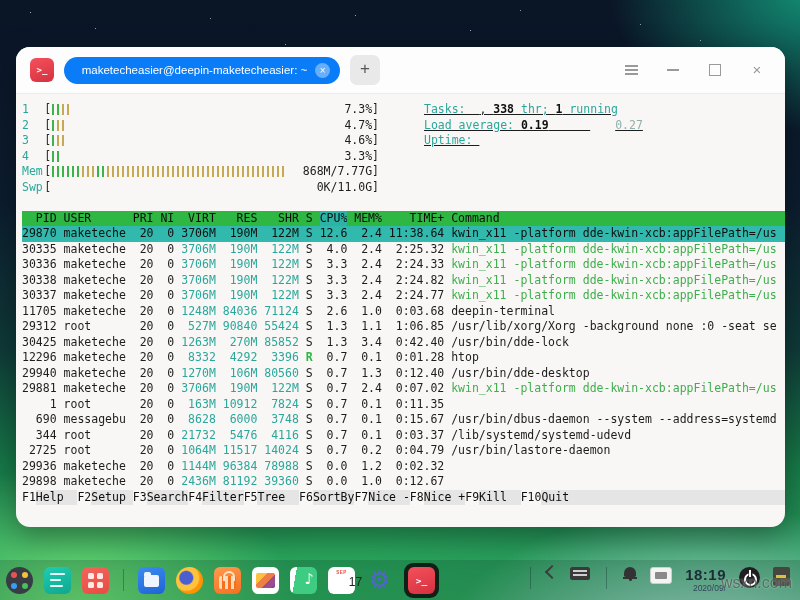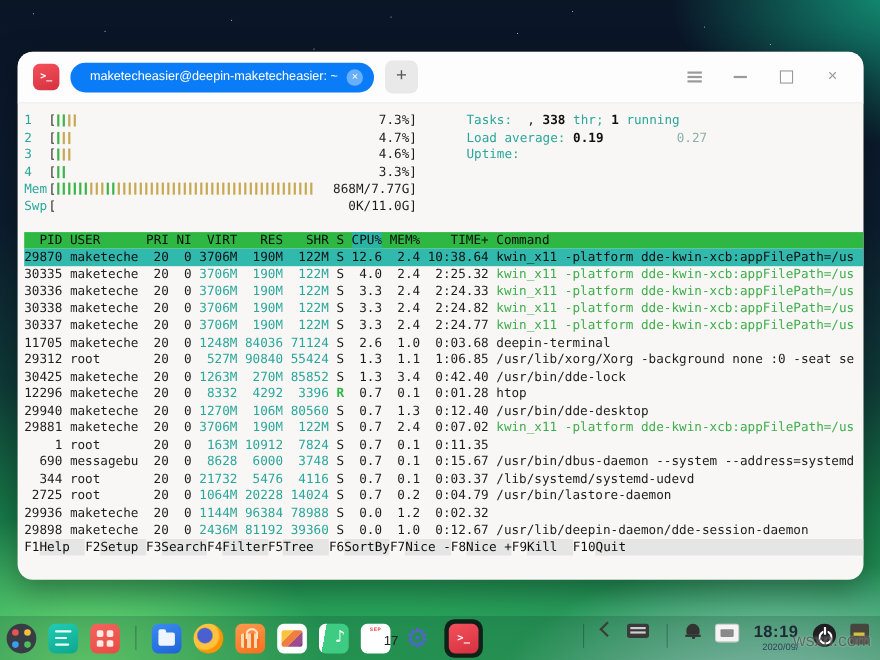--- a/index.html
+++ b/index.html
@@ -49,21 +49,21 @@
   .topsec{display:flex;}
   .meters{width:358px;}
   .meter{display:flex;white-space:pre;}
   .mlabel{color:#2aa79b;width:3.2ch;}
   .bracket{color:#2b2b2b;}
   .mtrack{flex:1;position:relative;overflow:hidden;display:flex;align-items:center;padding-left:1px;}
   .bar{width:2px;height:11px;margin-right:3px;flex:none;}
   .bar.green{background:#3cb44a;} .bar.tan{background:#c8a953;}
   .mpct{position:absolute;right:1px;top:0;background:transparent;text-align:center;}
   .status{margin-left:44px;}
-  .status-line{white-space:pre;}
+  .status-line{white-space:pre;text-decoration:underline;}
   .st-label{color:#2aa79b;} .st-bold{color:#111;font-weight:bold;} .st-dim{color:#8fb0ae;margin-left:25px;} .st-dark{color:#1d1d1d;}
 
   .blankline{height:15.5px;}
   .ptable{width:100%;}
   .prow{display:grid;grid-template-columns:5ch 9ch 3ch 2ch 5ch 5ch 5ch 1ch 4ch 4ch 8ch minmax(0,1fr);
     column-gap:1ch;white-space:pre;height:15.5px;overflow:hidden;}
   .prow span{overflow:hidden;}
   .r{text-align:right;} .l{text-align:left;}
   .phead{background:#2eb743;color:#0c0c0c;}
   .phead .sortcol{background:#2cb3a6;}
@@ -207,21 +207,21 @@
           <div class="status-line"><span class="st-label">Uptime: </span></div>
         </div>
     </div>
     <div class="blankline"></div>
     <div class="ptable" id="ptable">
         <div class="prow phead"><span class="r">PID</span><span class="l">USER</span><span class="r">PRI</span><span class="r">NI</span><span class="r">VIRT</span><span class="r">RES</span><span class="r">SHR</span><span class="l">S</span><span class="r sortcol">CPU%</span><span class="r">MEM%</span><span class="r">TIME+</span><span class="l">Command</span></div>
   <div class="prow sel">
     <span class="r cpid">29870</span><span class="l cuser">maketeche</span><span class="r cpri">20</span>
     <span class="r cni">0</span><span class="r cvirt teal">3706M</span><span class="r cres teal">190M</span>
     <span class="r cshr teal">122M</span><span class="l cs">S</span><span class="r ccpu">12.6</span>
-    <span class="r cmem">2.4</span><span class="r ctime">10:38.64</span><span class="l ccmd">kwin_x11 -platform dde-kwin-xcb:appFilePath=/us</span>
+    <span class="r cmem">2.4</span><span class="r ctime">11:38.64</span><span class="l ccmd">kwin_x11 -platform dde-kwin-xcb:appFilePath=/us</span>
   </div>
 
   <div class="prow">
     <span class="r cpid">30335</span><span class="l cuser">maketeche</span><span class="r cpri">20</span>
     <span class="r cni">0</span><span class="r cvirt teal">3706M</span><span class="r cres teal">190M</span>
     <span class="r cshr teal">122M</span><span class="l cs">S</span><span class="r ccpu">4.0</span>
     <span class="r cmem">2.4</span><span class="r ctime">2:25.32</span><span class="l ccmd cmd-green">kwin_x11 -platform dde-kwin-xcb:appFilePath=/us</span>
   </div>
 
   <div class="prow">
@@ -303,37 +303,37 @@
 
   <div class="prow">
     <span class="r cpid">344</span><span class="l cuser">root</span><span class="r cpri">20</span>
     <span class="r cni">0</span><span class="r cvirt teal">21732</span><span class="r cres teal">5476</span>
     <span class="r cshr teal">4116</span><span class="l cs">S</span><span class="r ccpu">0.7</span>
     <span class="r cmem">0.1</span><span class="r ctime">0:03.37</span><span class="l ccmd">/lib/systemd/systemd-udevd</span>
   </div>
 
   <div class="prow">
     <span class="r cpid">2725</span><span class="l cuser">root</span><span class="r cpri">20</span>
-    <span class="r cni">0</span><span class="r cvirt teal">1064M</span><span class="r cres teal">20228</span>
+    <span class="r cni">0</span><span class="r cvirt teal">1064M</span><span class="r cres teal">11517</span>
     <span class="r cshr teal">14024</span><span class="l cs">S</span><span class="r ccpu">0.7</span>
     <span class="r cmem">0.2</span><span class="r ctime">0:04.79</span><span class="l ccmd">/usr/bin/lastore-daemon</span>
   </div>
 
   <div class="prow">
     <span class="r cpid">29936</span><span class="l cuser">maketeche</span><span class="r cpri">20</span>
     <span class="r cni">0</span><span class="r cvirt teal">1144M</span><span class="r cres teal">96384</span>
     <span class="r cshr teal">78988</span><span class="l cs">S</span><span class="r ccpu">0.0</span>
     <span class="r cmem">1.2</span><span class="r ctime">0:02.32</span>
   </div>
 
   <div class="prow">
     <span class="r cpid">29898</span><span class="l cuser">maketeche</span><span class="r cpri">20</span>
     <span class="r cni">0</span><span class="r cvirt teal">2436M</span><span class="r cres teal">81192</span>
     <span class="r cshr teal">39360</span><span class="l cs">S</span><span class="r ccpu">0.0</span>
-    <span class="r cmem">1.0</span><span class="r ctime">0:12.67</span><span class="l ccmd">/usr/lib/deepin-daemon/dde-session-daemon</span>
+    <span class="r cmem">1.0</span><span class="r ctime">0:12.67</span>
   </div>
 </div>
     <div class="fnbar" id="fnbar">
   <div class="fk">
     <span class="fk-key">F1</span><span class="fk-label">Help  </span>
   </div>
 
   <div class="fk">
     <span class="fk-key">F2</span><span class="fk-label">Setup </span>
   </div>

